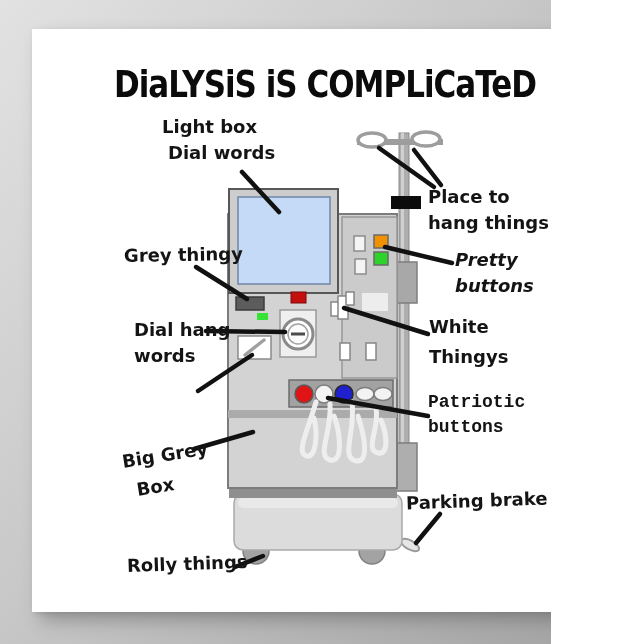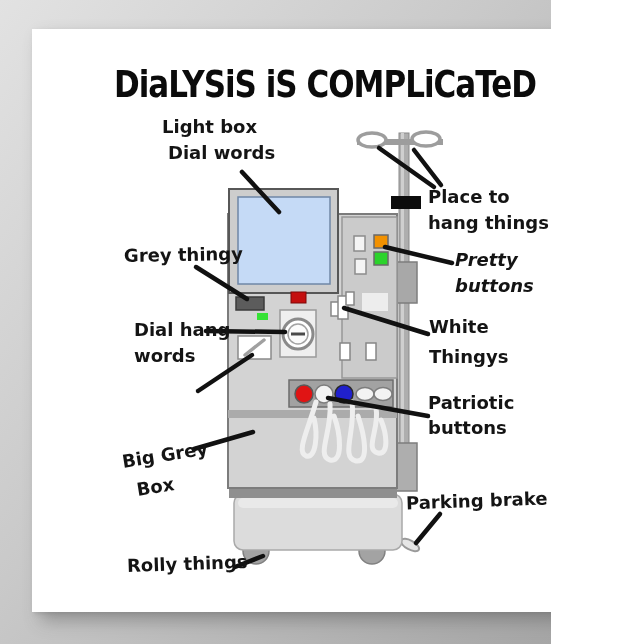--- a/index.html
+++ b/index.html
@@ -27,21 +27,21 @@
   .lbl-light-box   { left:162px; top:114px; }
   .lbl-light-box .l2 { margin-left:6px; }
   .lbl-grey-thingy { left:124px; top:242px; transform:rotate(-1deg); }
   .lbl-dial        { left:134px; top:317px; }
   .lbl-big-grey    { left:124px; top:440px; transform:rotate(-9deg); line-height:30px; }
   .lbl-big-grey .l2 { margin-left:10px; }
   .lbl-rolly       { left:127px; top:551px; transform:rotate(-2deg); }
   .lbl-place       { left:428px; top:184px; }
   .lbl-pretty      { left:455px; top:247px;font-style:italic; }
   .lbl-white       { left:429px; top:312px; line-height:30px; }
-  .lbl-patriotic   { left:428px; top:390px; line-height:25px; }
+  .lbl-patriotic   { left:428px; top:390px; line-height:25px;font-family:Liberation Mono, monospace; }
   .lbl-parking     { left:406px; top:488px; transform:rotate(-2deg); }
   .line-block { display:block; }
 </style>
 </head>
 <body>
 
 <div class="page">
   <div class="poster"></div>
 
   <svg class="art" viewBox="0 0 644 644">

